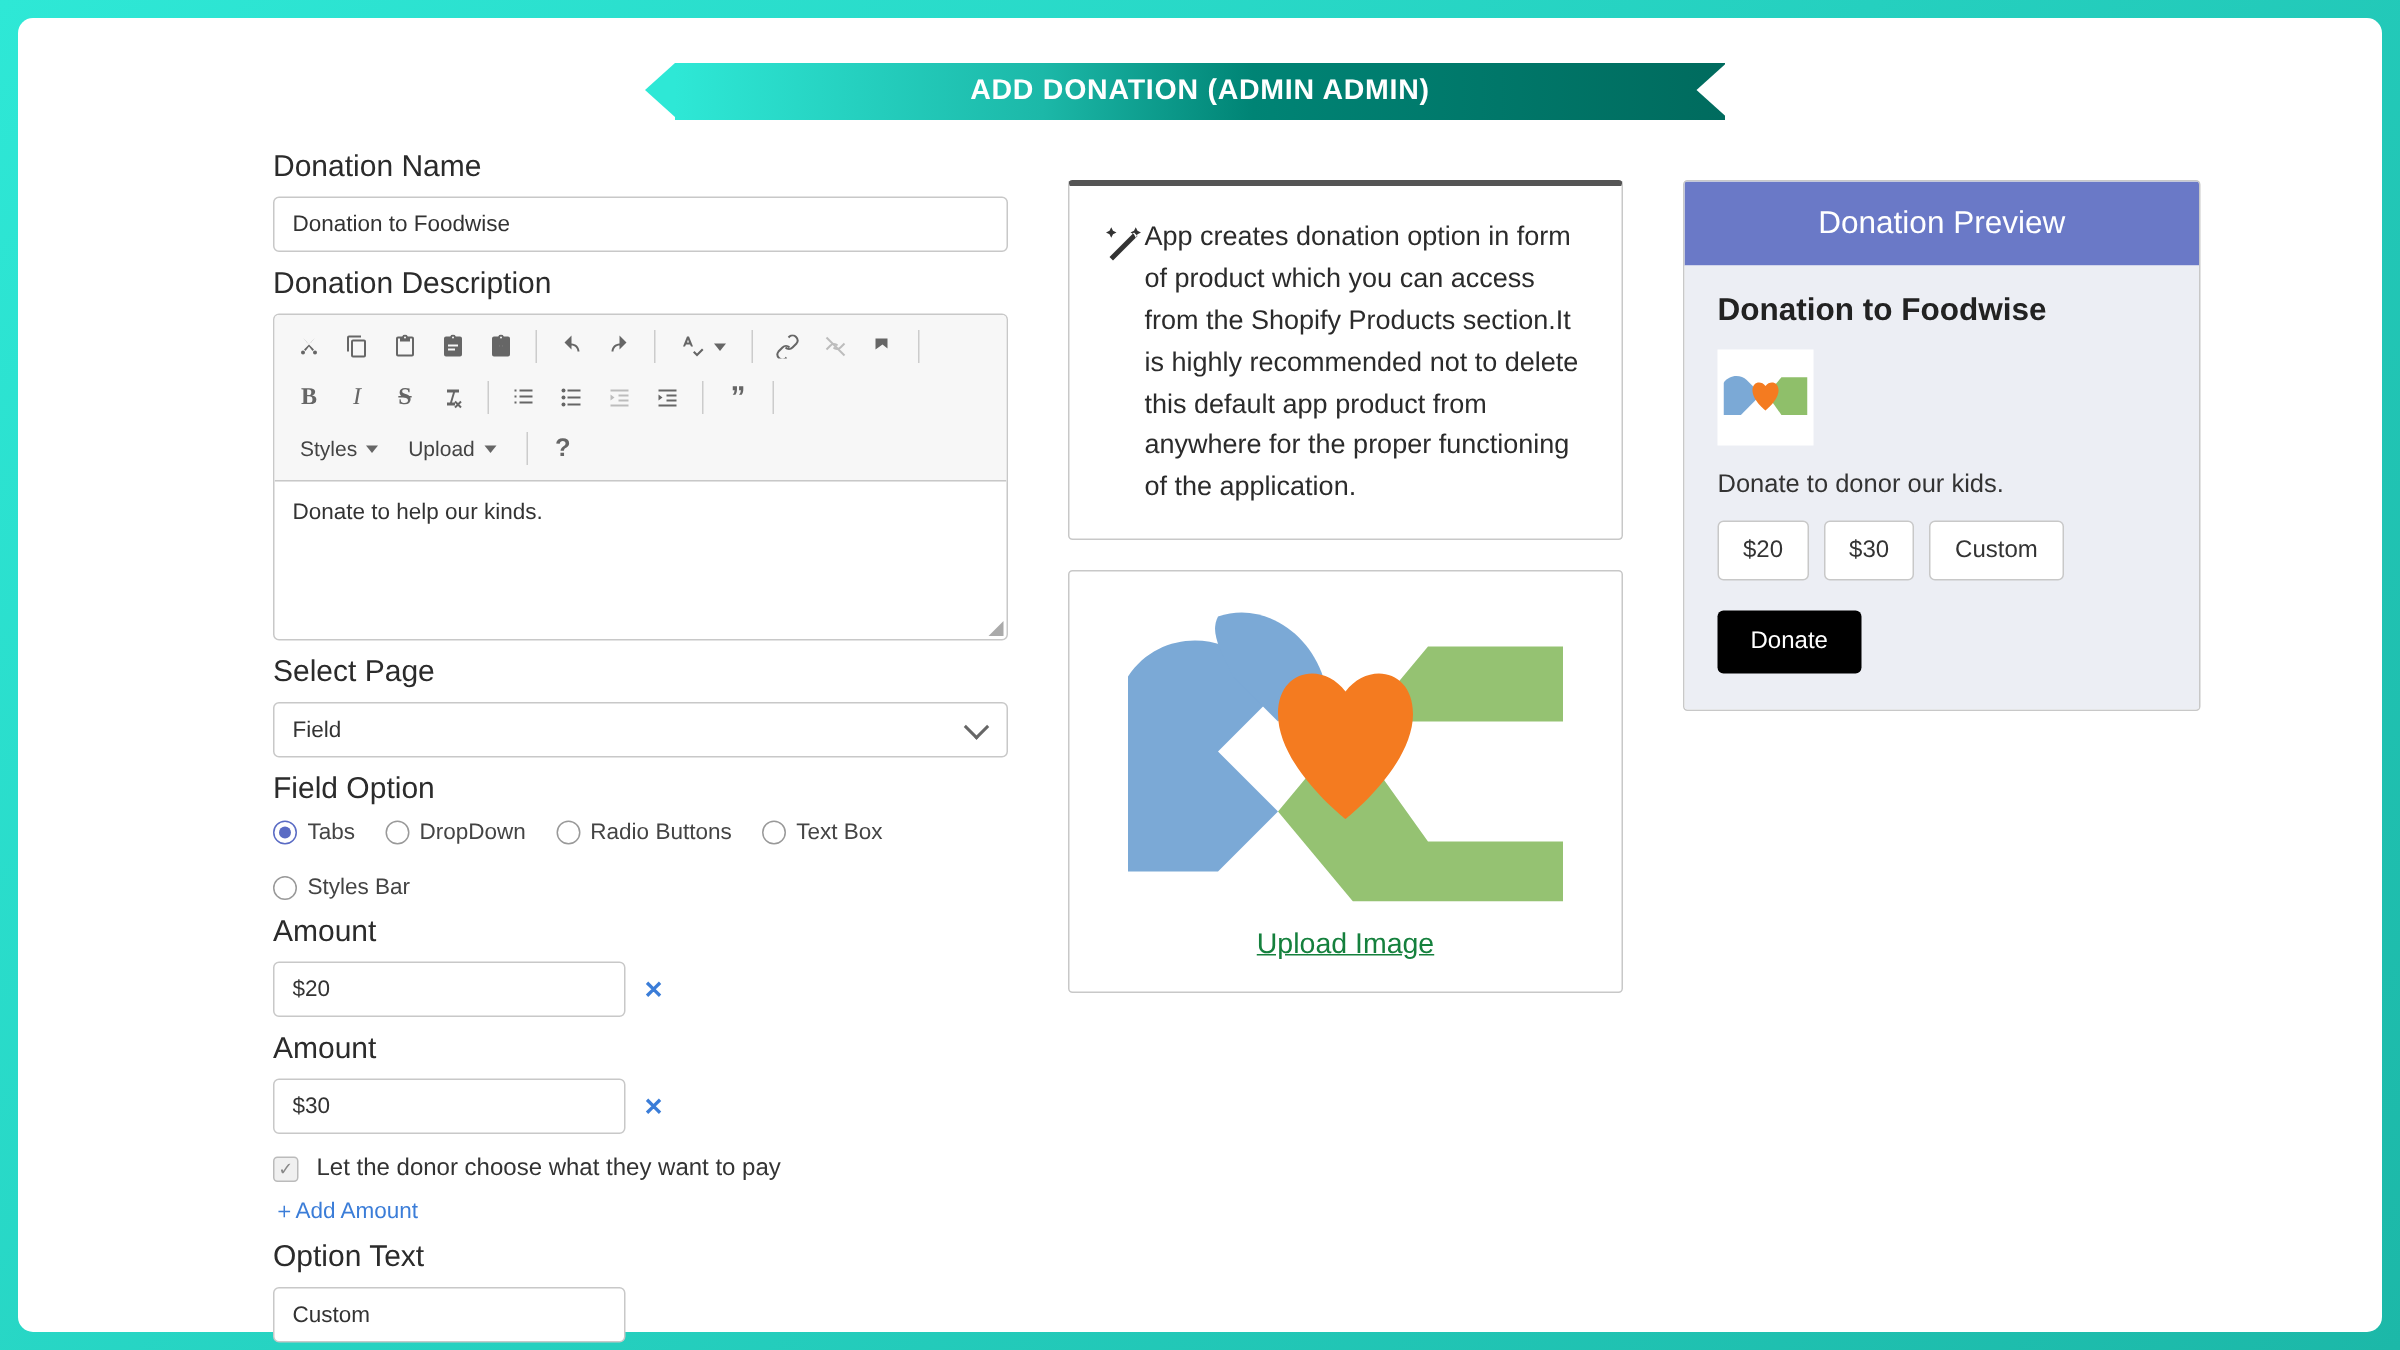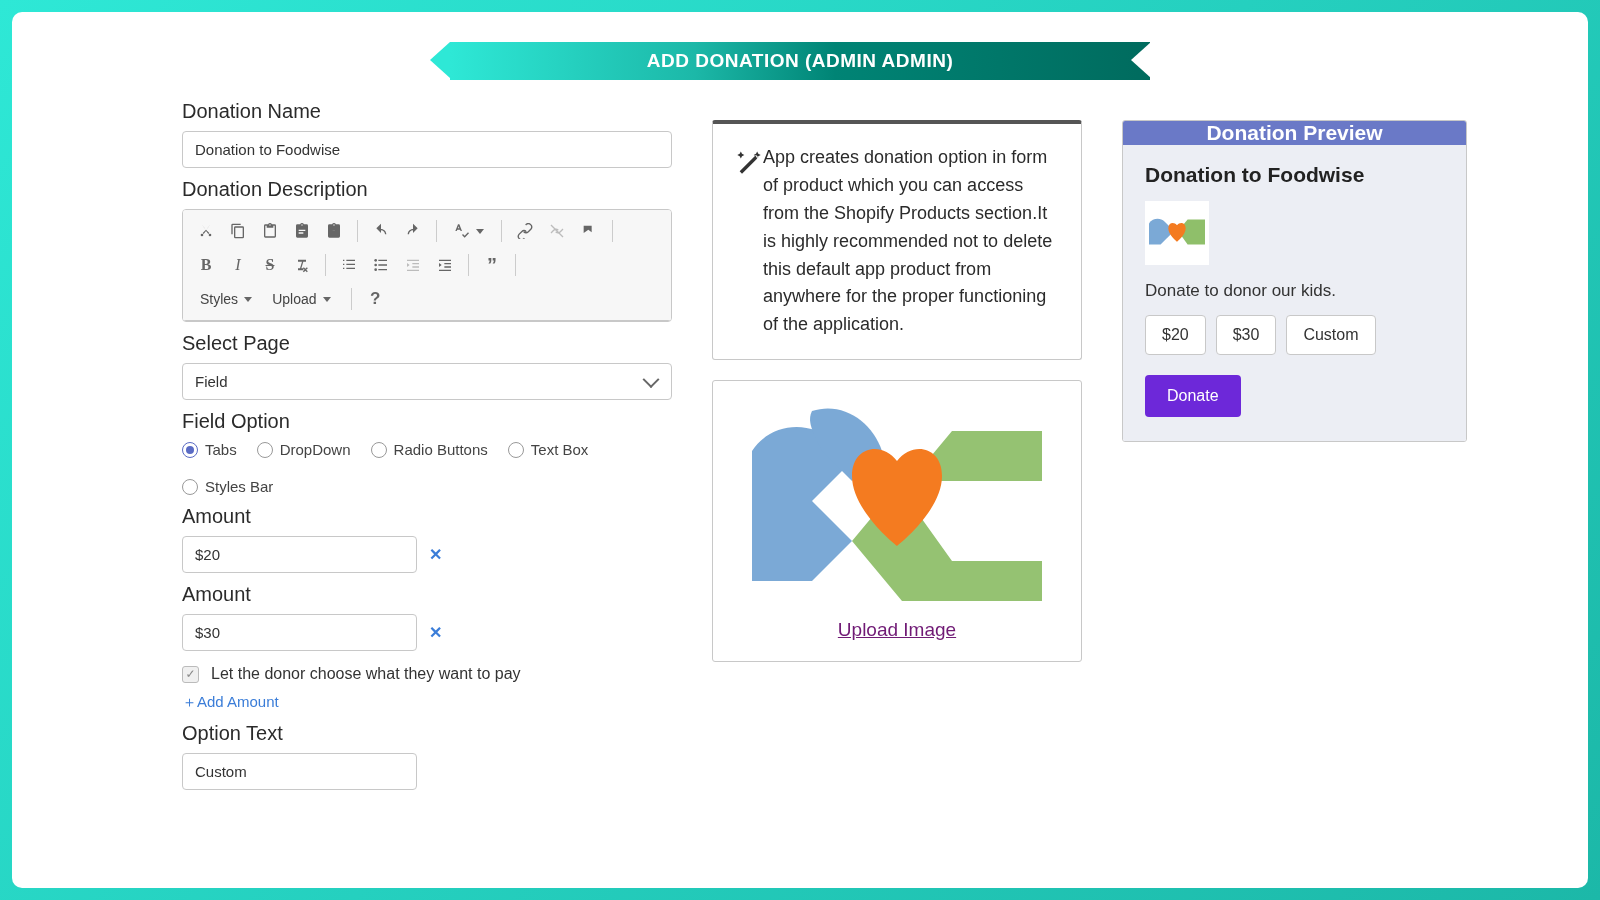--- a/index.html
+++ b/index.html
@@ -152,31 +152,31 @@
   display:inline-flex; align-items:center; justify-content:center; color:#888; font-size:12px;
 }
 .add-amount { color:#3b7dd8; font-size:15px; margin-top:10px; cursor:pointer; display:inline-block;}
 .mid-card {
   border:1px solid #c8c8c8; border-radius:3px; padding:20px 22px;
   margin-top: 20px;
 }
 .mid-card.info { border-top: 4px solid #555; display:flex; }
 .info-icon { flex-shrink:0; margin-top:4px;}
 .info-text { font-size:18px; line-height:1.55; color:#2b2b2b; }
-.upload-link { text-align:center; font-size:19px; color:#701a75; text-decoration:underline; margin-top:18px; cursor:pointer;}
+.upload-link { text-align:center; font-size:19px; color:#15803d; text-decoration:underline; margin-top:18px; cursor:pointer;}
 .heart-logo { display:block; margin: 0 auto; }
 .preview-card { border:1px solid #c8c8c8; border-radius:3px; overflow:hidden; margin-top:20px;}
-.preview-header { background:#6a79c7; color:#fff; text-align:center; font-size:21px; font-weight:700;}
+.preview-header { background:#6a79c7; color:#fff; text-align:center; font-size:21px; padding:16px; font-weight:400;}
 .preview-body { background:#eceef4; padding:18px 22px 24px;}
 .preview-title { font-size:21px; font-weight:600; color:#222; margin-bottom:14px;}
 .preview-logo-sm { width:64px; height:64px; background:#fff; display:flex; align-items:center; justify-content:center; margin-bottom:16px;}
 .preview-desc { font-size:17px; color:#333; margin-bottom:14px;}
 .amt-pills { display:flex; gap:10px; margin-bottom:20px;}
 .amt-pill { border:1px solid #c8c8c8; background:#fff; padding:10px 16px; border-radius:4px; font-size:16px; color:#333; cursor:pointer;}
-.donate-btn { background:#6d28d9; color:#fff; padding:12px 22px; border:none; border-radius:4px; font-size:16px; cursor:pointer;}
+.donate-btn { background:#000000; color:#fff; padding:12px 22px; border:none; border-radius:4px; font-size:16px; cursor:pointer;}
 .small-input { width: 235px; }
 .bold-txt{font-weight:700;font-family:Georgia,serif;}
 .italic-txt{font-style:italic;font-family:Georgia,serif;}
 .strike-txt{text-decoration:line-through;font-family:Georgia,serif;font-weight:600;}
 </style>
 </head>
 <body>
 
 <div class="page">
   <div class="banner-wrap">
@@ -291,20 +291,24 @@
             <span class="tool-sep"></span>
             <span class="tool-btn" style="font-size:20px;font-weight:700;">”</span>
             <span class="tool-sep"></span>
           </div>
           <div class="toolbar-row">
             <span class="tool-drop">Styles</span>
             <span class="tool-drop" style="min-width:80px;">Upload</span>
             <span class="tool-sep"></span>
             <span class="tool-btn" style="font-weight:700;font-size:17px;">?</span>
           </div>
+        </div>
+        <div class="editor-body">
+          <span>Donate to help our kinds.</span>
+          <div class="editor-resize"></div>
         </div>
       </div>
 
       <label class="form-label">Select Page</label>
       <div class="select-wrap">
         <div class="text-input">Field</div>
       </div>
 
       <label class="form-label">Field Option</label>
       <div class="radios">

